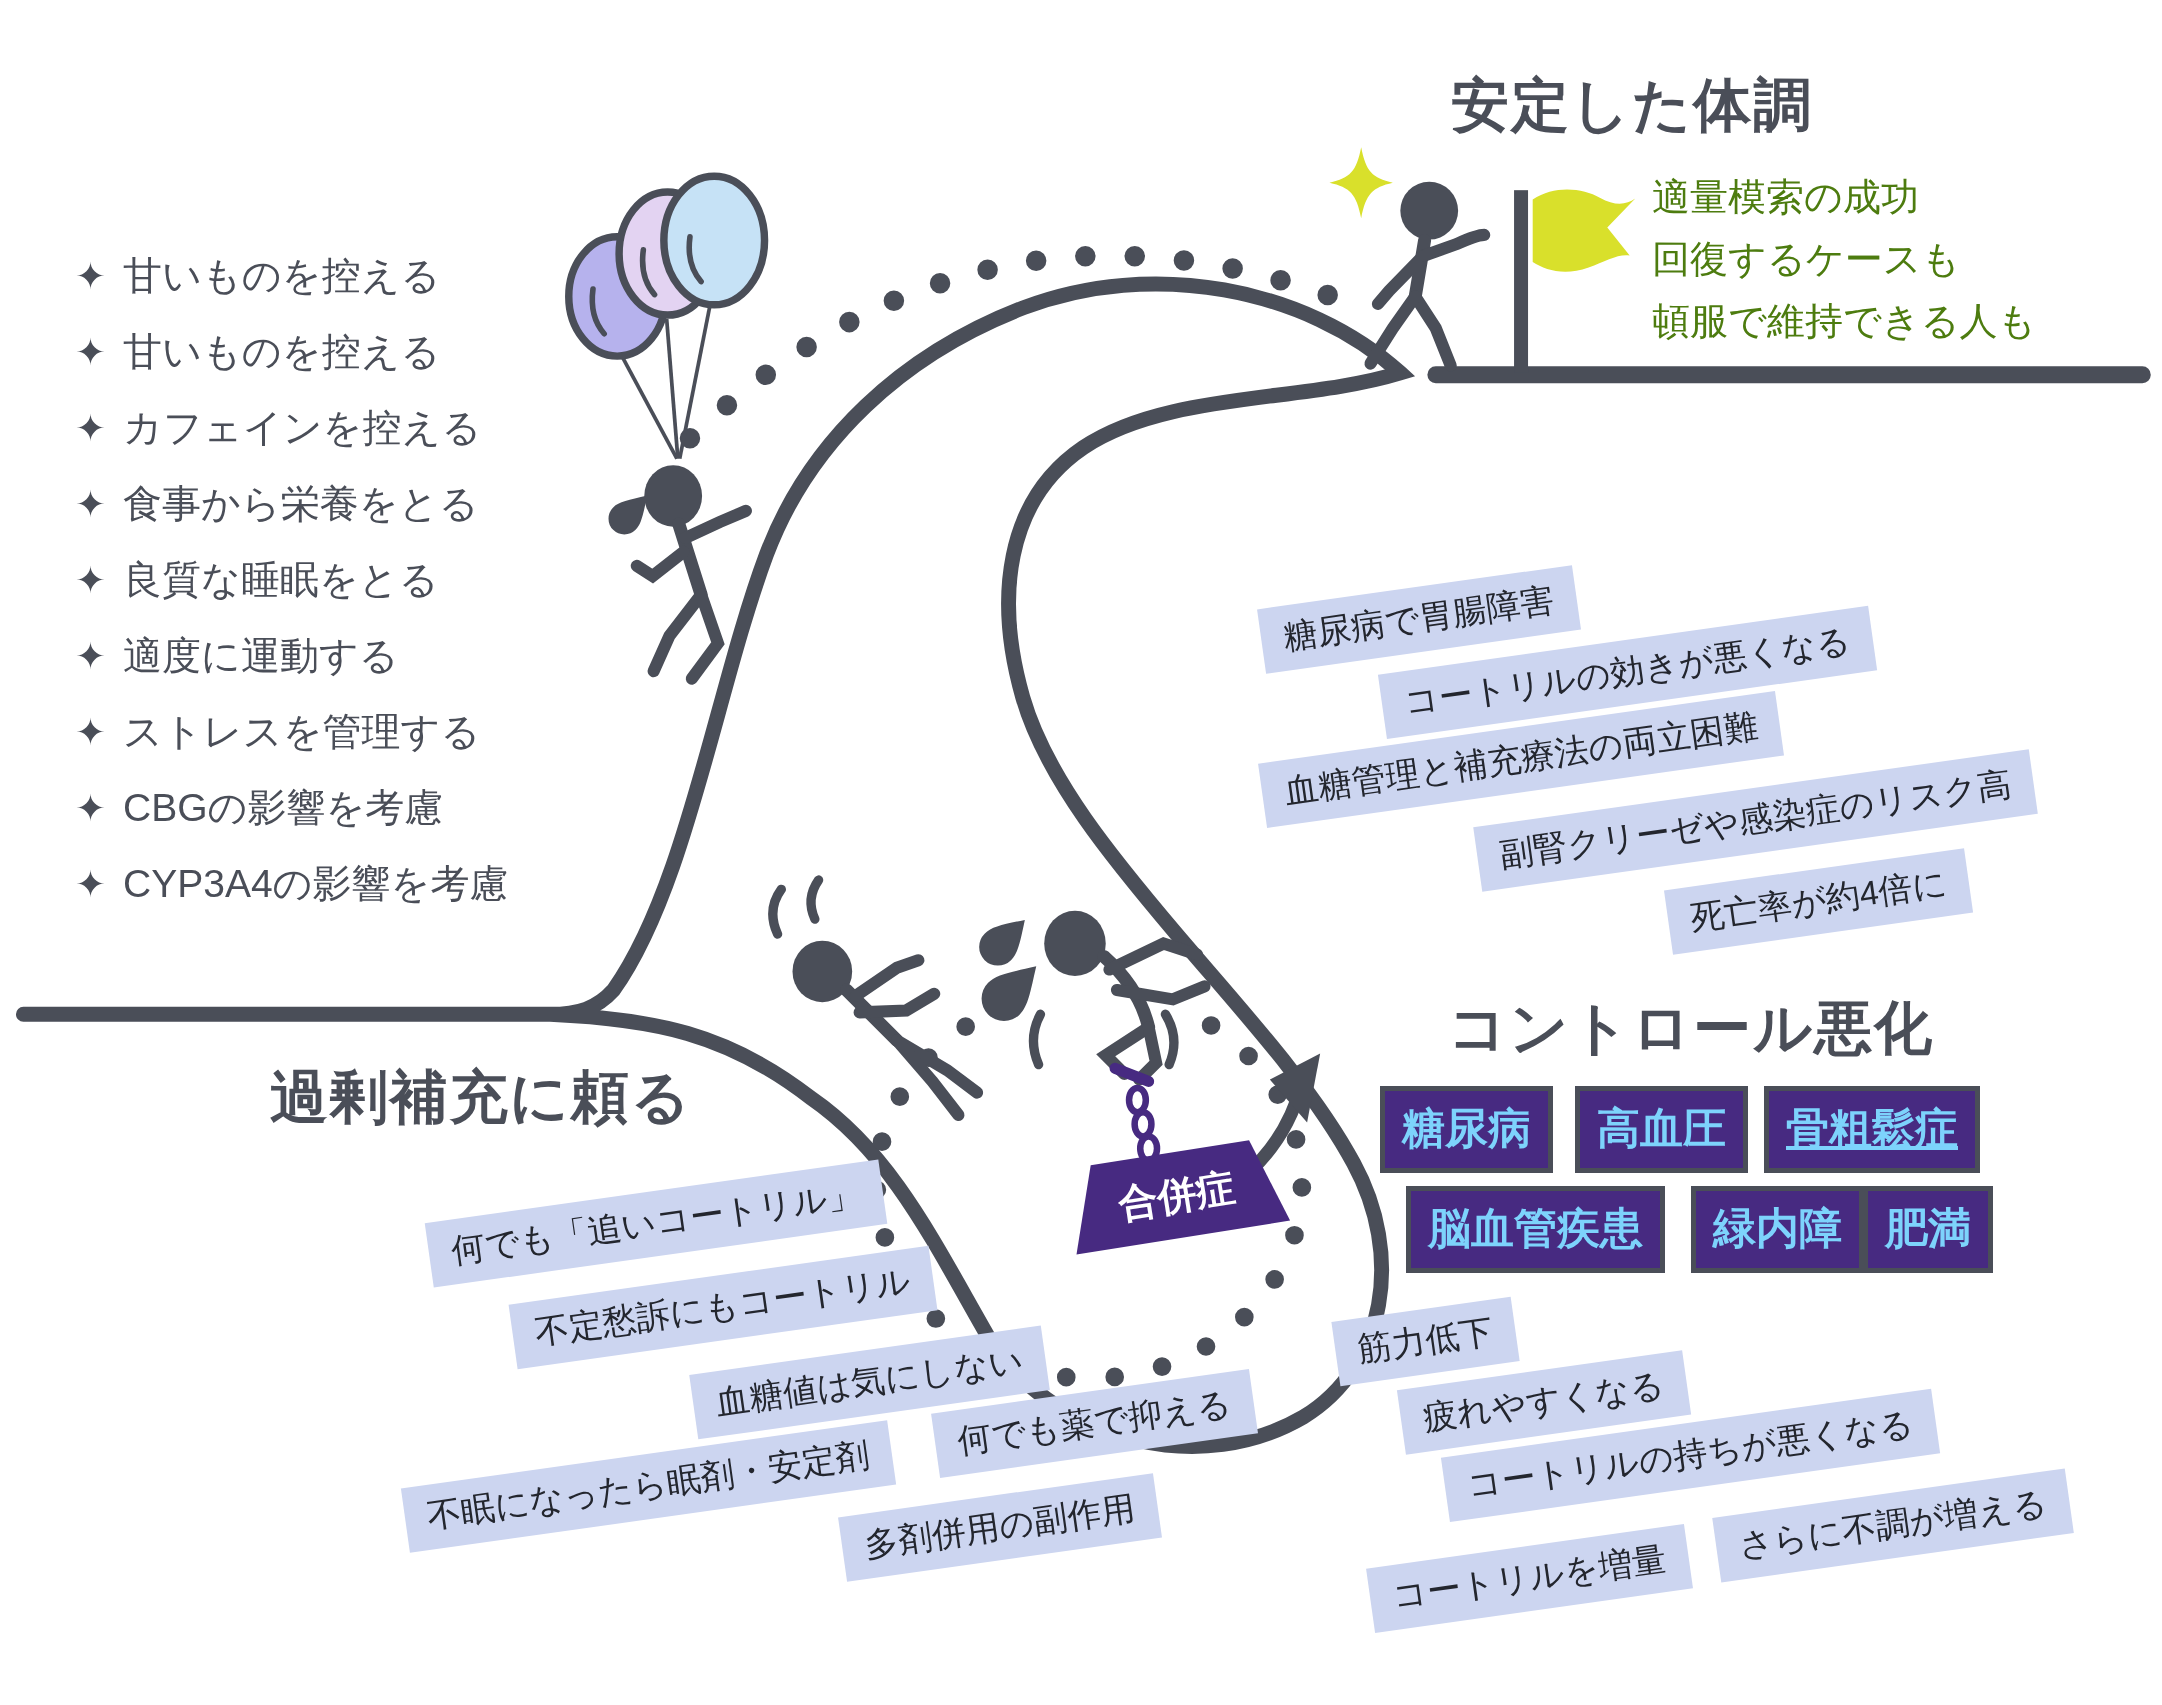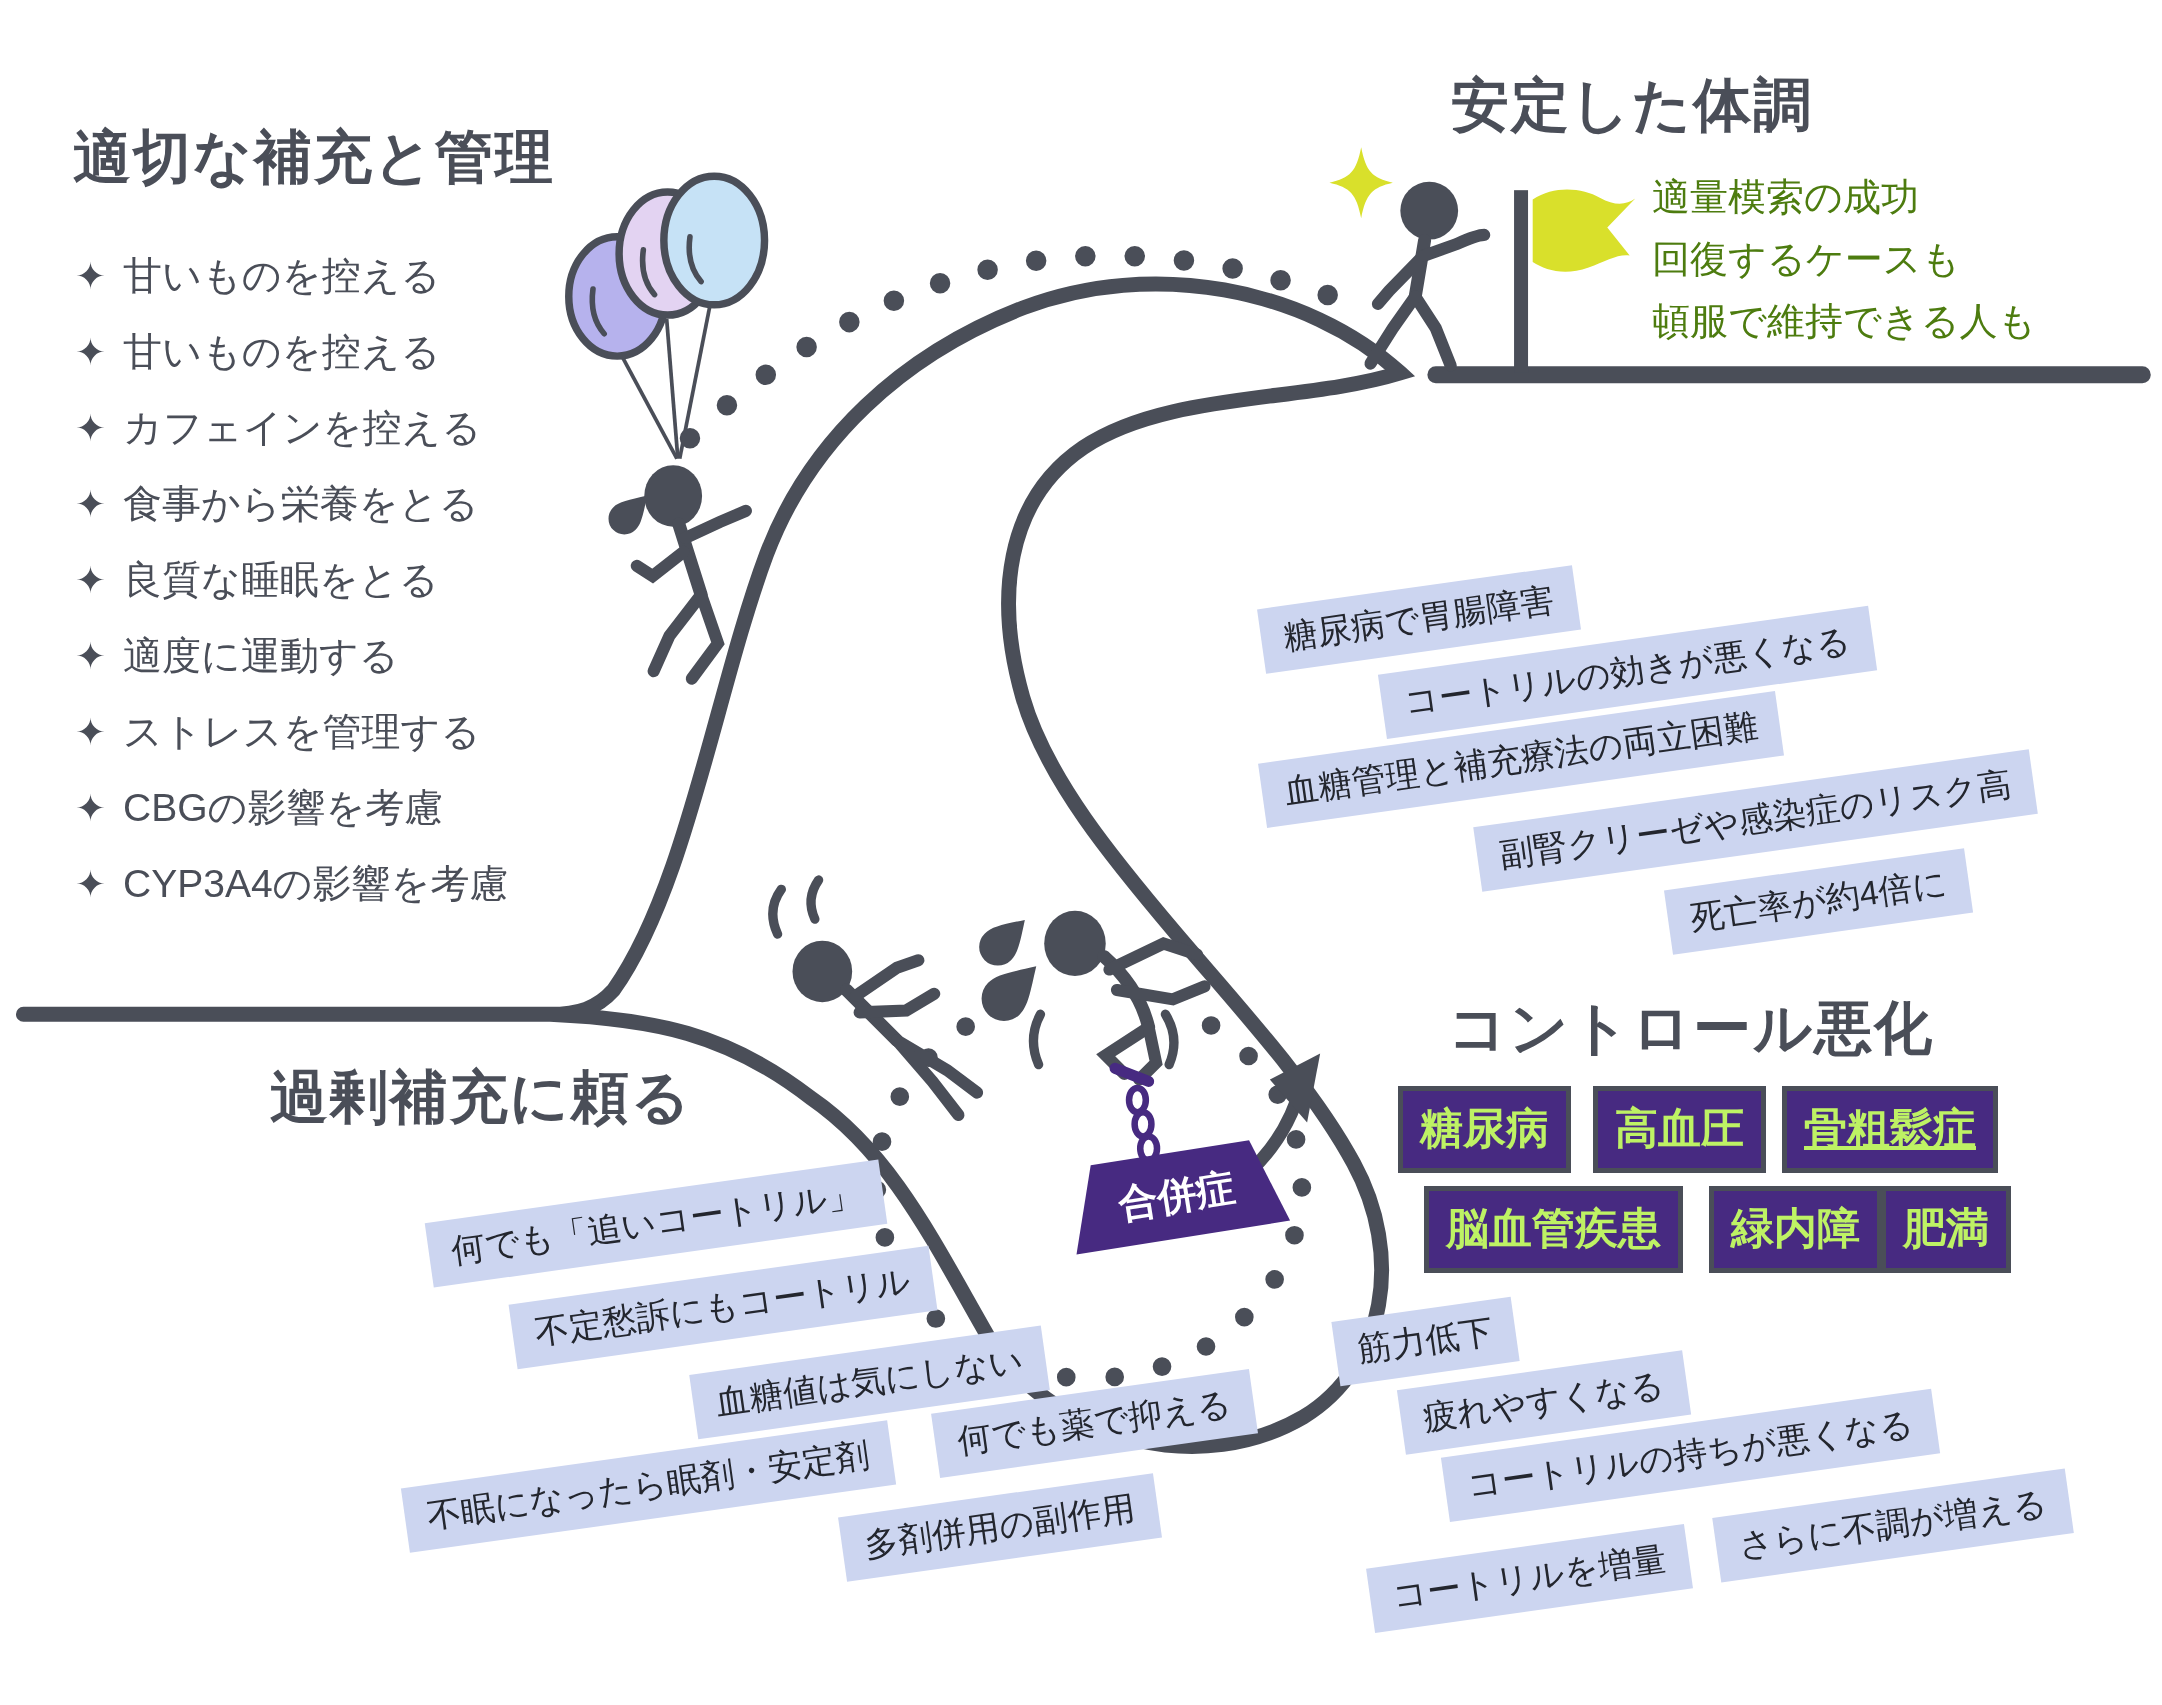--- a/index.html
+++ b/index.html
@@ -15,22 +15,22 @@
   .list{position:absolute;left:75px;top:238px;}
   .list-item{display:flex;align-items:center;height:76px;font-size:39px;color:#4A4E58;white-space:nowrap;}
   .list-item .diamond{font-size:37px;margin-right:17px;color:#4A4E58;}
   .notes{position:absolute;left:1652px;top:166px;}
   .note-line{font-size:38px;line-height:62px;color:#4d7c0f;white-space:nowrap;}
   .tag{
     position:absolute;background:#CCD5F0;color:#23262E;font-size:34px;
     padding:9.3px 22.4px;white-space:nowrap;transform:rotate(-8deg);
   }
   .ptag{
-    position:absolute;background:#472A81;color:#bef264;font-size:43px;font-weight:600;
-    padding:9.3px 17px;border:5.6px solid #4A4E58;white-space:nowrap;margin-left:18px;
+    position:absolute;background:#472A81;color:#7dd3fc;font-size:43px;font-weight:600;
+    padding:9.3px 17px;border:5.6px solid #4A4E58;white-space:nowrap;
   }
 </style>
 </head>
 <body>
 
 <div id="stage">
 
   <svg id="scene" viewBox="0 0 2320 1830">
 
     <path d="M 25 1088 L 590 1088
@@ -132,21 +132,20 @@
       <ellipse cx="1220" cy="1180" rx="9" ry="13" fill="none" stroke="#472A81" stroke-width="7"></ellipse>
       <ellipse cx="1226" cy="1206" rx="9" ry="13" fill="none" stroke="#472A81" stroke-width="7"></ellipse>
       <ellipse cx="1232" cy="1232" rx="9" ry="13" fill="none" stroke="#472A81" stroke-width="7"></ellipse>
       <g transform="translate(1262,1282) rotate(-9)">
         <path d="M -86 -46 L 86 -46 L 116 46 L -116 46 Z" fill="#472A81"></path>
         <text x="0" y="15" text-anchor="middle" font-size="42" font-weight="700" fill="#ffffff">合併症</text>
       </g>
     </g>
   </svg>
 
-  <div class="title" style="left:73px;top:119px;">適切な補充と管理</div>
   <div class="list">
     <div class="list-item">
         <span class="diamond">✦</span>
         <span>甘いものを控える</span>
       </div>
     <div class="list-item">
         <span class="diamond">✦</span>
         <span>甘いものを控える</span>
       </div>
     <div class="list-item">

